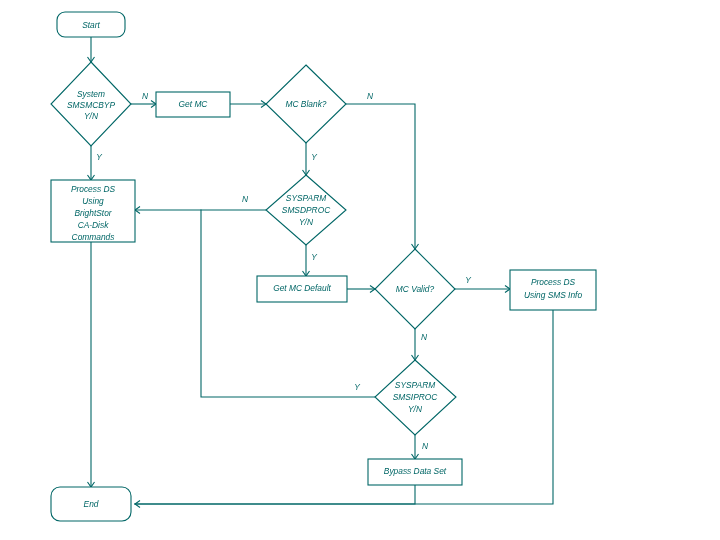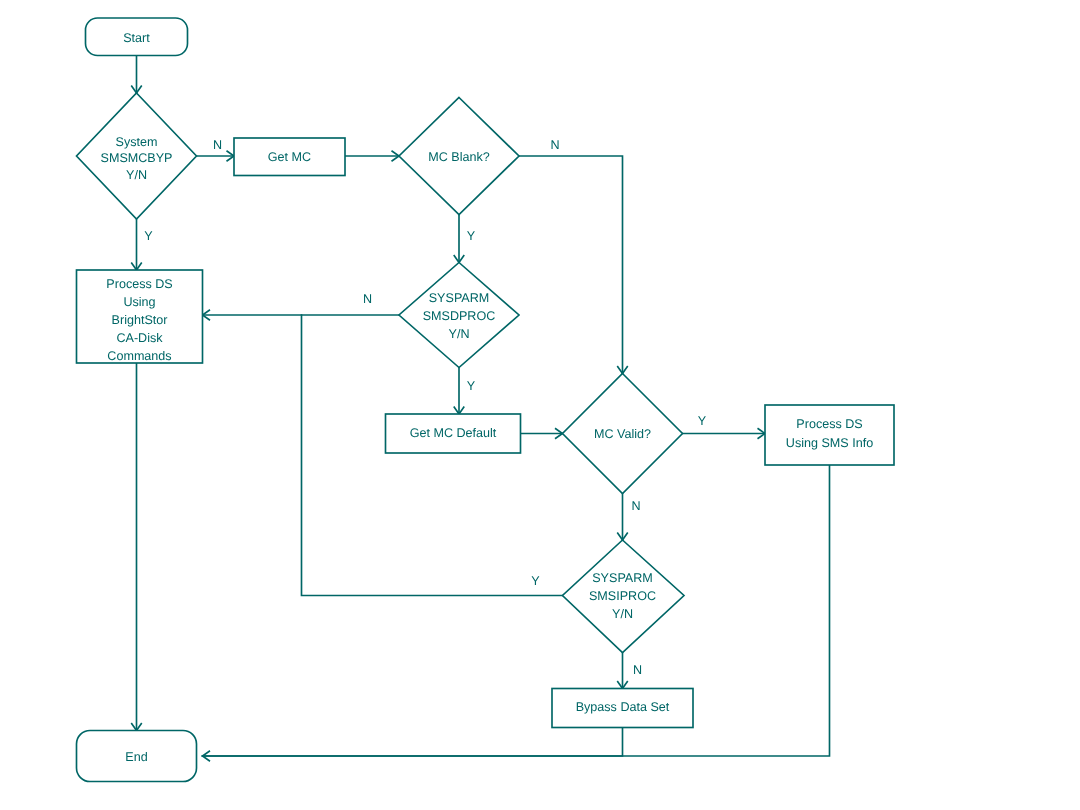--- a/index.html
+++ b/index.html
@@ -7,20 +7,21 @@
     padding: 0;
     background: #ffffff;
   }
   #canvas {
     position: relative;
     width: 720px;
     height: 540px;
     background: #ffffff;
     overflow: hidden;
     font-family: "Liberation Sans", sans-serif;
+    font-style: italic;
   }
   svg.flow {
     display: block;
     width: 720px;
     height: 540px;
   }
   .node-shape {
     fill: #ffffff;
     stroke: #006666;
     stroke-width: 1.1;

